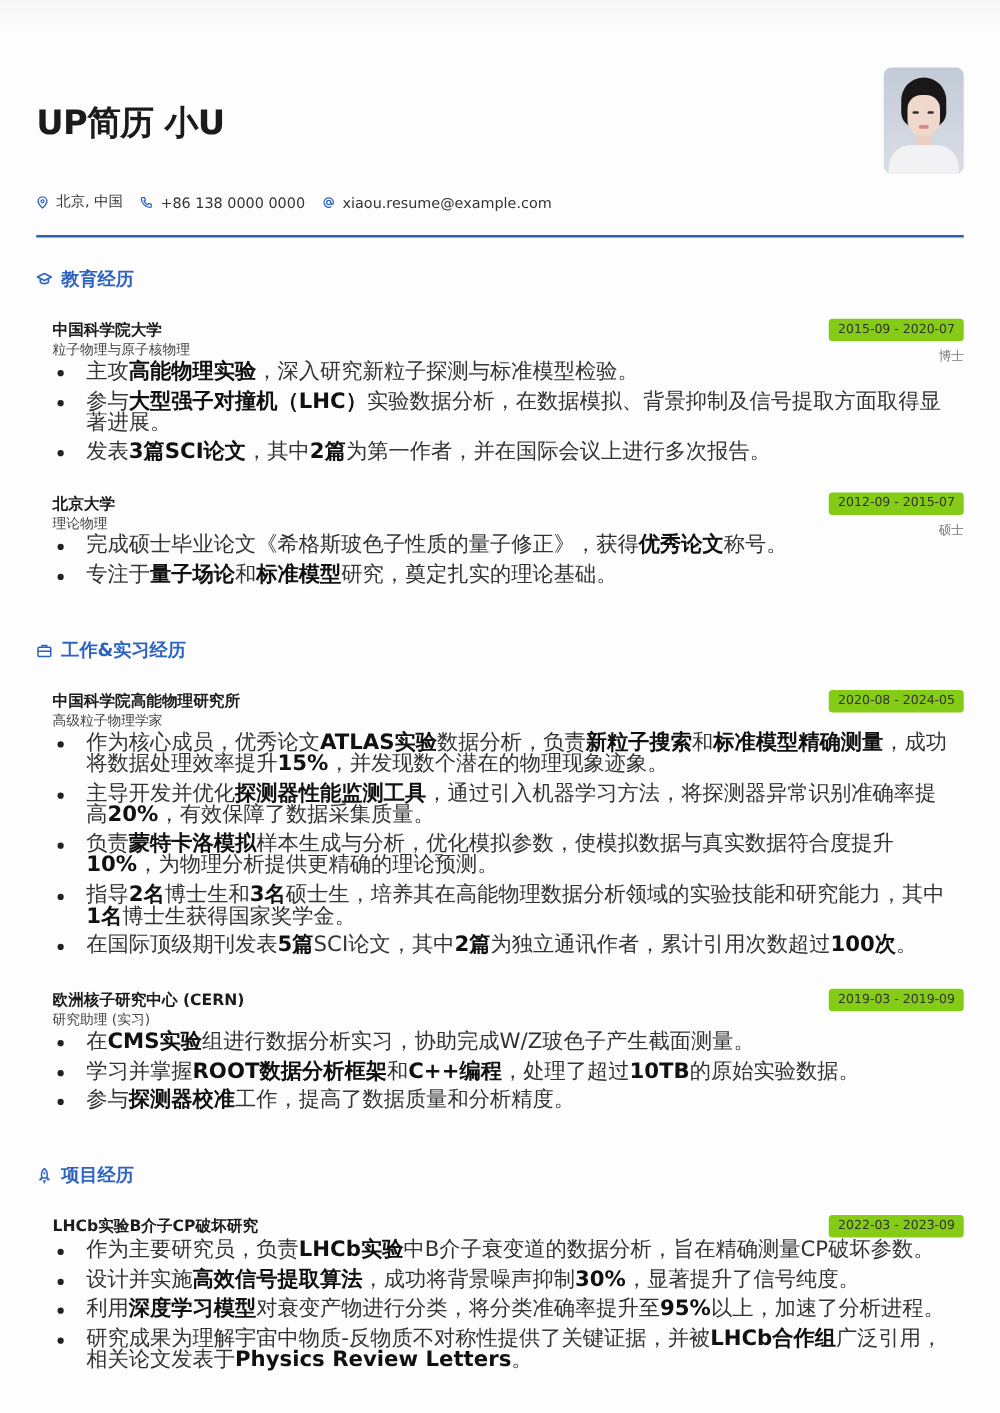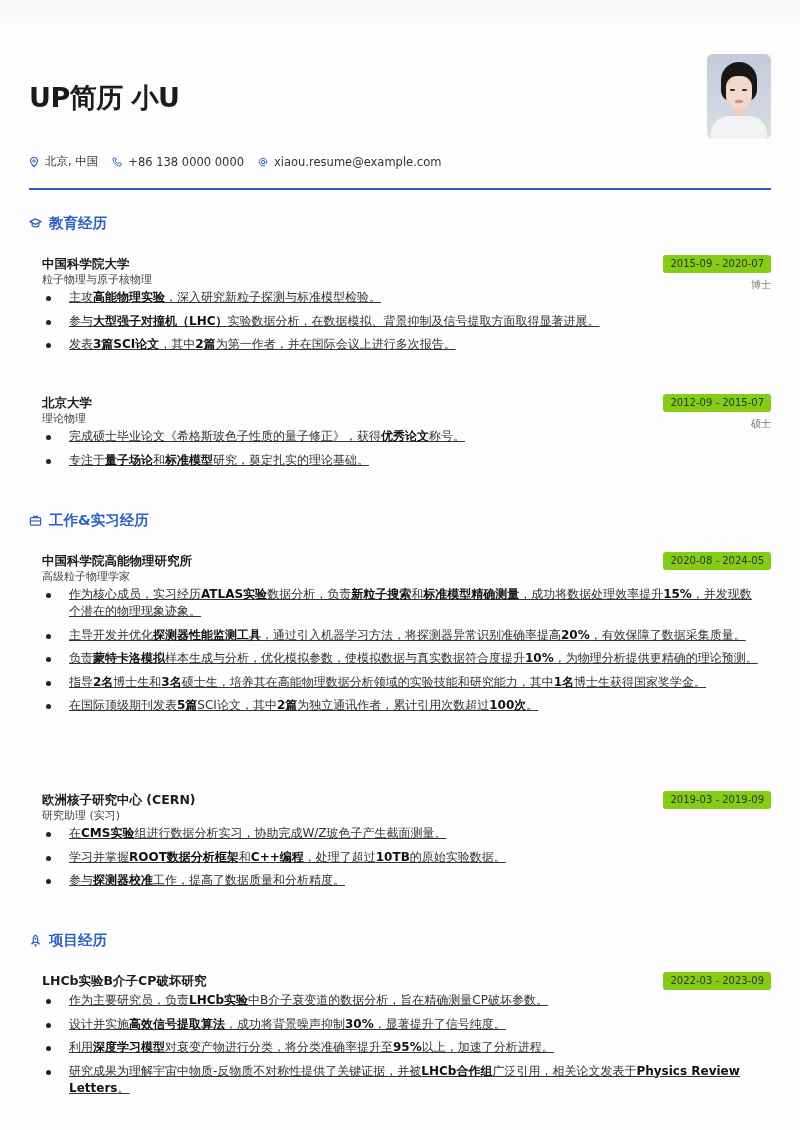--- a/index.html
+++ b/index.html
@@ -31,21 +31,21 @@
   .section-title svg { width: 13px; height: 13px; }
 
   .entry { position: absolute; left: 42px; width: 729px; }
   .entry-title { font-size: 12.5px; font-weight: bold; color: #1c1c1c; height: 17px; line-height: 17px; }
   .entry-sub { font-size: 11px; color: #444; height: 16px; line-height: 16px; }
   .date-badge { position: absolute; right: 0; top: 0; background: #84cc16; border-radius: 3px; padding: 2px 7px;
     font-size: 10px; color: #333; line-height: 14px; }
   .degree { position: absolute; right: 0; top: 23px; font-size: 10px; color: #777; }
 
   ul.bullets { list-style: none; margin-top: 1px; }
-  ul.bullets li { position: relative; padding-left: 27px; font-size: 12px; line-height: 17px; color: #333; margin-bottom: 6.5px; padding-right: 10px; text-decoration: underline; }
+  ul.bullets li { position: relative; padding-left: 27px; font-size: 17px; line-height: 17px; color: #333; margin-bottom: 6.5px; padding-right: 10px; }
   ul.bullets li::before { content: ""; position: absolute; left: 4px; top: 7px; width: 5px; height: 5px; border-radius: 50%; background: #222; }
   ul.bullets li b { font-weight: bold; color: #111; }
 </style>
 </head>
 <body>
 
 <div class="topfade"></div>
 <div class="page">
 
   <div class="header">
@@ -122,21 +122,21 @@
         <path d="M1.5 7.5 L12.5 7.5" stroke="#2d63c0" stroke-width="1.2"></path>
       </svg>
     <span>工作&amp;实习经历</span>
   </div>
 
   <div class="entry" style="top:524px">
     <div class="entry-title">中国科学院高能物理研究所</div>
     <div class="entry-sub">高级粒子物理学家</div>
     <div class="date-badge">2020-08 - 2024-05</div>
     <ul class="bullets">
-        <li><span>作为核心成员，实习经历</span><b>ATLAS实验</b><span>数据分析，负责</span><b>新粒子搜索</b><span>和</span><b>标准模型精确测量</b><span>，成功将数据处理效率提升</span><b>15%</b><span>，并发现数个潜在的物理现象迹象。</span></li>
+        <li><span>作为核心成员，优秀论文</span><b>ATLAS实验</b><span>数据分析，负责</span><b>新粒子搜索</b><span>和</span><b>标准模型精确测量</b><span>，成功将数据处理效率提升</span><b>15%</b><span>，并发现数个潜在的物理现象迹象。</span></li>
         <li><span>主导开发并优化</span><b>探测器性能监测工具</b><span>，通过引入机器学习方法，将探测器异常识别准确率提高</span><b>20%</b><span>，有效保障了数据采集质量。</span></li>
         <li><span>负责</span><b>蒙特卡洛模拟</b><span>样本生成与分析，优化模拟参数，使模拟数据与真实数据符合度提升</span><b>10%</b><span>，为物理分析提供更精确的理论预测。</span></li>
         <li><span>指导</span><b>2名</b><span>博士生和</span><b>3名</b><span>硕士生，培养其在高能物理数据分析领域的实验技能和研究能力，其中</span><b>1名</b><span>博士生获得国家奖学金。</span></li>
         <li><span>在国际顶级期刊发表</span><b>5篇</b><span>SCI论文，其中</span><b>2篇</b><span>为独立通讯作者，累计引用次数超过</span><b>100次</b><span>。</span></li>
       </ul>
   </div>
 
   <div class="entry" style="top:763px">
     <div class="entry-title">欧洲核子研究中心 (CERN)</div>
     <div class="entry-sub">研究助理 (实习)</div>

